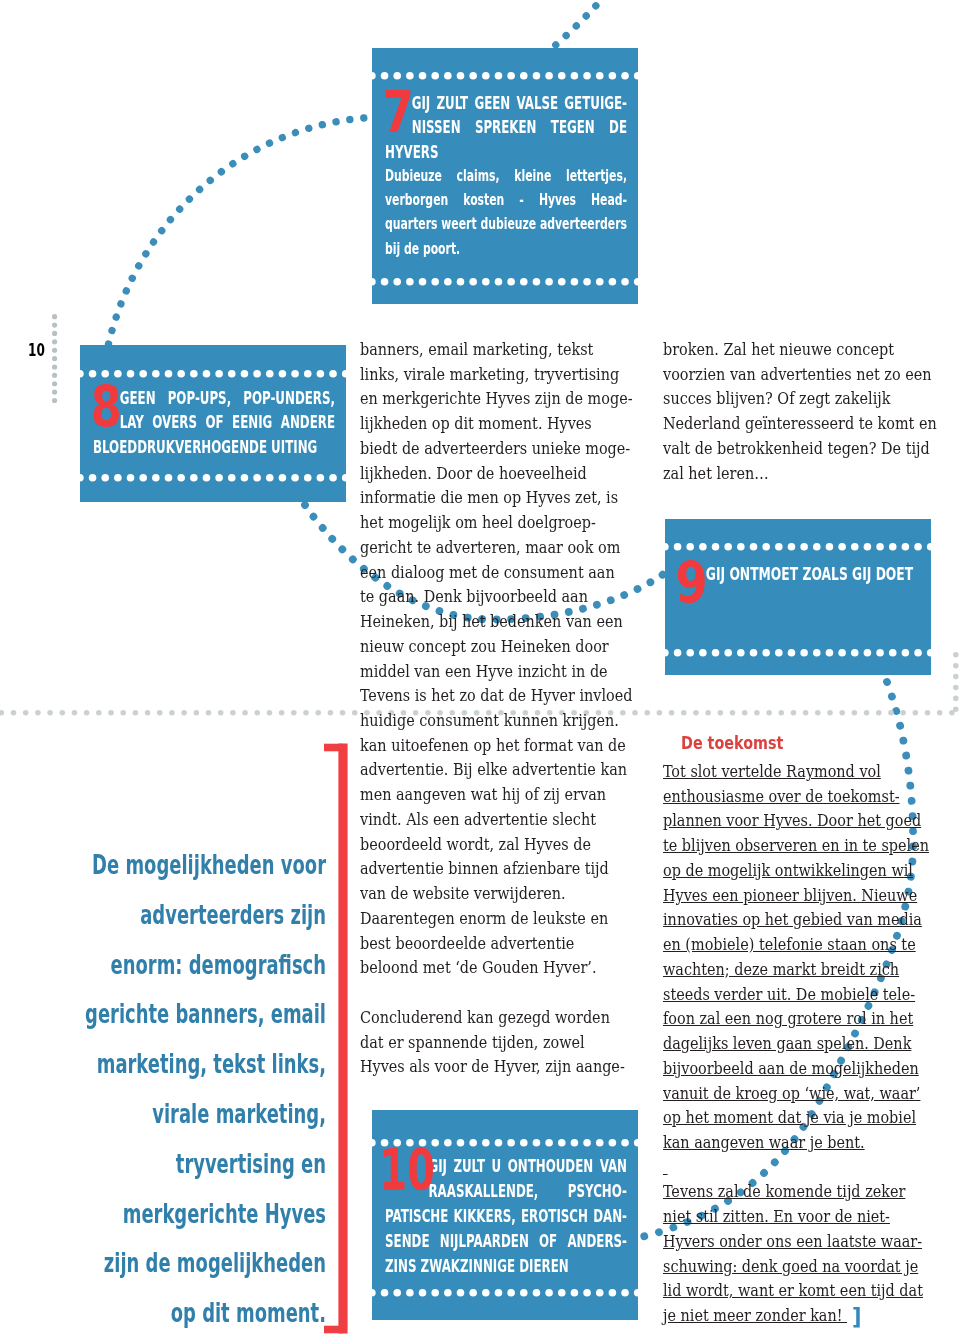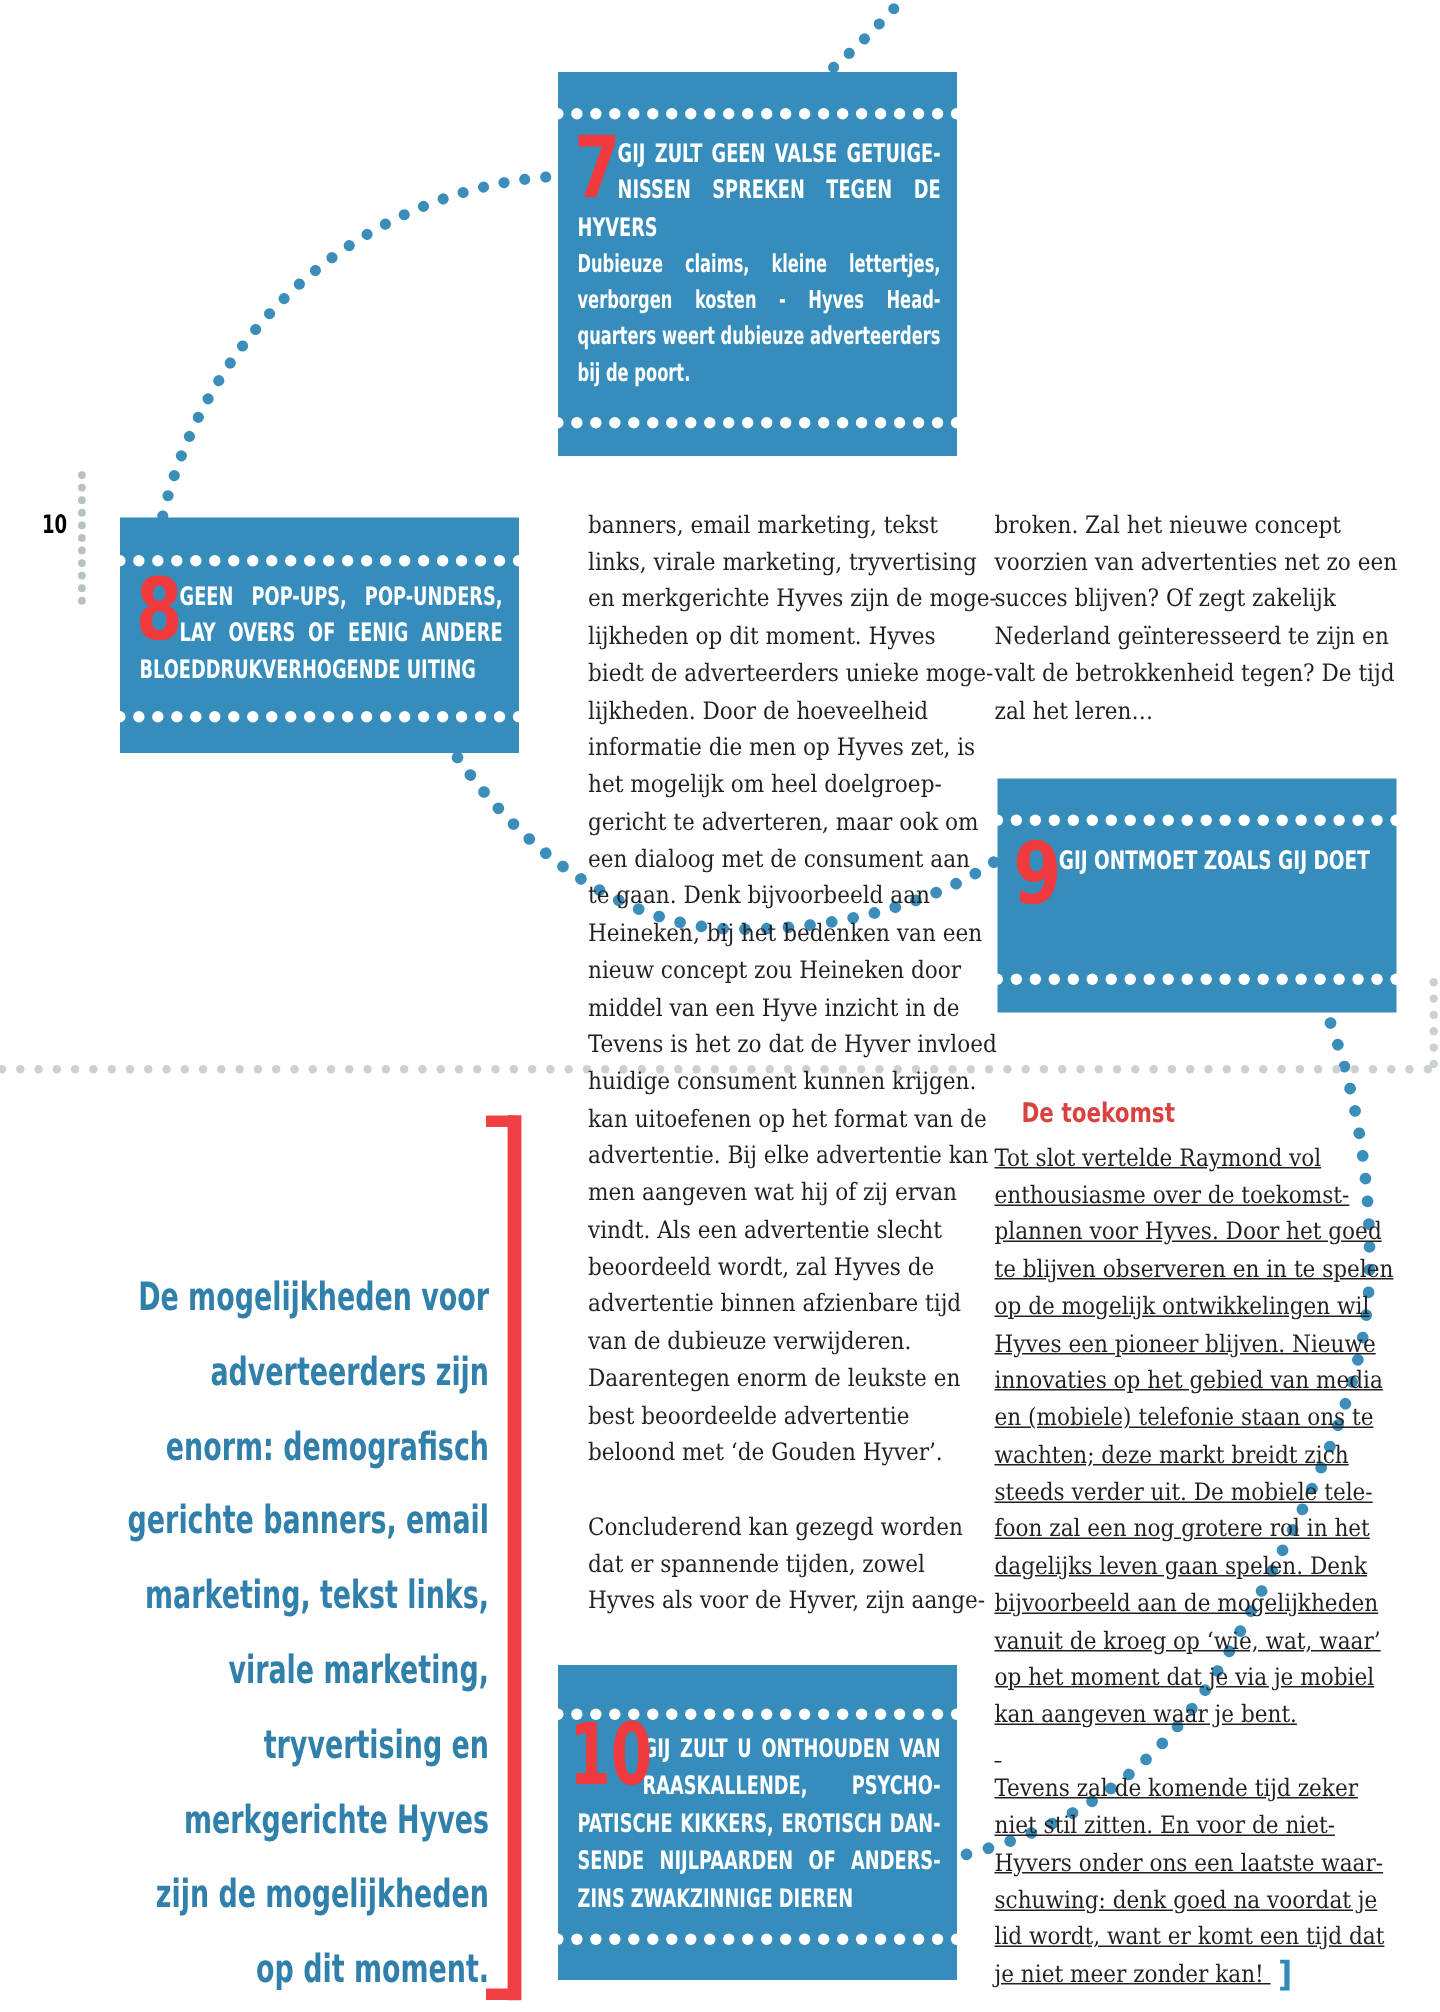--- a/index.html
+++ b/index.html
@@ -421,21 +421,21 @@
           <span class="num">10</span>
           <div class="ln j">GIJ ZULT U ONTHOUDEN VAN</div>
           <div class="ln j">RAASKALLENDE, PSYCHO-</div>
           <div class="ln j">PATISCHE KIKKERS, EROTISCH DAN-</div>
           <div class="ln j">SENDE NIJLPAARDEN OF ANDERS-</div>
           <div class="ln">ZINS ZWAKZINNIGE DIEREN</div>
         </div>
     </div>
   </div>
 
-  <div class="col lines" id="midcol" style="left:392px;top:338px;width:267px;">
+  <div class="col lines" id="midcol" style="left:360px;top:338px;width:267px;">
       <div class="ln">banners, email marketing, tekst</div>
       <div class="ln">links, virale marketing, tryvertising</div>
       <div class="ln">en merkgerichte Hyves zijn de moge-</div>
       <div class="ln">lijkheden op dit moment. Hyves</div>
       <div class="ln">biedt de adverteerders unieke moge-</div>
       <div class="ln">lijkheden. Door de hoeveelheid</div>
       <div class="ln">informatie die men op Hyves zet, is</div>
       <div class="ln">het mogelijk om heel doelgroep-</div>
       <div class="ln">gericht te adverteren, maar ook om</div>
       <div class="ln">een dialoog met de consument aan</div>
@@ -444,35 +444,35 @@
       <div class="ln">nieuw concept zou Heineken door</div>
       <div class="ln">middel van een Hyve inzicht in de</div>
       <div class="ln">Tevens is het zo dat de Hyver invloed</div>
       <div class="ln">huidige consument kunnen krijgen.</div>
       <div class="ln">kan uitoefenen op het format van de</div>
       <div class="ln">advertentie. Bij elke advertentie kan</div>
       <div class="ln">men aangeven wat hij of zij ervan</div>
       <div class="ln">vindt. Als een advertentie slecht</div>
       <div class="ln">beoordeeld wordt, zal Hyves de</div>
       <div class="ln">advertentie binnen afzienbare tijd</div>
-      <div class="ln">van de dubieuze verwijderen.</div>
+      <div class="ln">van de website verwijderen.</div>
       <div class="ln">Daarentegen enorm de leukste en</div>
       <div class="ln">best beoordeelde advertentie</div>
       <div class="ln">beloond met ‘de Gouden Hyver’.</div>
       <div class="ln">&nbsp;</div>
       <div class="ln">Concluderend kan gezegd worden</div>
       <div class="ln">dat er spannende tijden, zowel</div>
       <div class="ln">Hyves als voor de Hyver, zijn aange-</div>
     </div>
 
   <div class="col lines" id="rcoltop" style="left:663px;top:338px;width:267px;">
       <div class="ln">broken. Zal het nieuwe concept</div>
       <div class="ln">voorzien van advertenties net zo een</div>
       <div class="ln">succes blijven? Of zegt zakelijk</div>
-      <div class="ln">Nederland geïnteresseerd te zijn en</div>
+      <div class="ln">Nederland geïnteresseerd te komt en</div>
       <div class="ln">valt de betrokkenheid tegen? De tijd</div>
       <div class="ln">zal het leren…</div>
     </div>
 
   <div class="sub" id="sectitle" style="position:absolute;left:681px;top:730px;font-size:18px;line-height:25.3px;letter-spacing:0;transform:scaleX(.885);transform-origin:left top;">De toekomst</div>
   <div class="col lines" id="rcolbot" style="left:663px;top:760px;width:267px;text-decoration:underline;">
       <div class="ln">Tot slot vertelde Raymond vol</div>
       <div class="ln">enthousiasme over de toekomst-</div>
       <div class="ln">plannen voor Hyves. Door het goed</div>
       <div class="ln">te blijven observeren en in te spelen</div>

